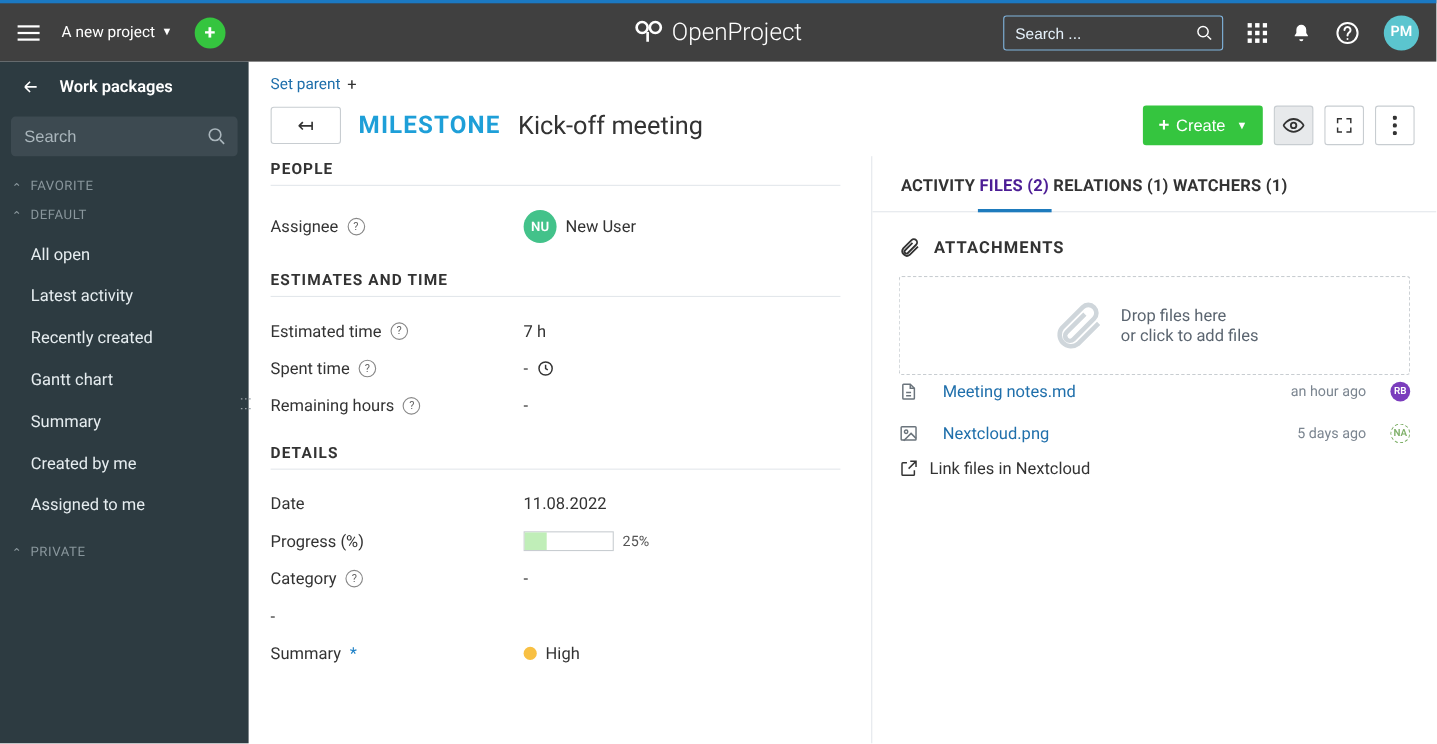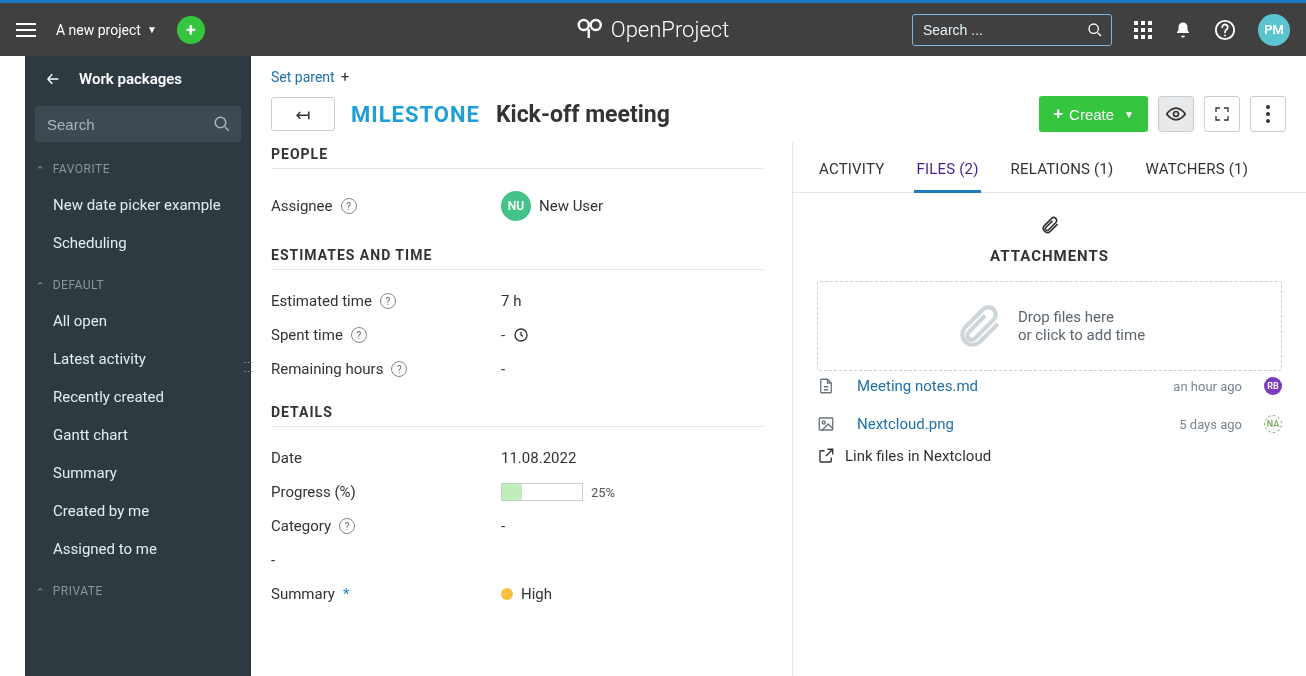--- a/index.html
+++ b/index.html
@@ -16,42 +16,42 @@
   .logo { position:absolute; left:50%; transform:translateX(-50%); display:flex; align-items:center; gap:8px; font-size:22px; font-weight:300;}
   .logo .mark{ width:26px; height:24px; }
   .topbar .right-group{ margin-left:auto; display:flex; align-items:center; gap:22px;}
   .search-box { position:relative; width:200px; height:32px; border:1px solid #80b5de; border-radius:3px; display:flex; align-items:center; padding:0 30px 0 10px; color:#fff;}
   .search-box input{ background:transparent; border:none; outline:none; color:#fff; width:100%; font-size:14px;}
   .search-box input::placeholder{ color:#e5f1fa;}
   .search-box .sicon{ position:absolute; right:8px; top:50%; transform:translateY(-50%);}
   .tb-icon{ cursor:pointer; display:flex; align-items:center; justify-content:center; color:#fff;}
   .avatar{ width:32px; height:32px; border-radius:50%; background:#5bc5cf; color:#fff; display:flex; align-items:center; justify-content:center; font-size:13px; font-weight:600; cursor:pointer;}
   
-  .main{ flex:1; display:flex; min-height:0;padding-left:25px;}
+  .main{ flex:1; display:flex; min-height:0;}
   .sidebar{ width:226px; background:#2d3b41; color:#d6dee2; display:flex; flex-direction:column; padding-top:14px; position:relative;}
   .sidebar-header{ display:flex; align-items:center; gap:16px; padding:0 18px 18px; color:#fff;}
   .back-arrow{ cursor:pointer;}
   .sidebar-header .label{ font-weight:600; font-size:15px;}
   .sb-search{ margin:0 10px 14px; position:relative;}
   .sb-search input{ width:100%; height:36px; background:#3d4a51; border:none; border-radius:4px; padding:0 36px 0 12px; color:#fff; font-size:15px;}
   .sb-search input::placeholder{ color:#aab6bc;}
   .sb-search .sicon{ position:absolute; right:10px; top:50%; transform:translateY(-50%); color:#aab6bc;}
   .sb-group-head{ display:flex; align-items:center; gap:8px; color:#89969c; font-size:12px; letter-spacing:.5px; padding:6px 10px; text-transform:uppercase; cursor:pointer;}
   .sb-caret{ display:inline-block; transform:rotate(180deg); font-size:11px;}
   .sb-list{ list-style:none; padding:4px 0 10px;}
   .sb-list li{ padding:10px 10px 10px 28px; font-size:15px; color:#e6edf0; cursor:pointer;}
   .drag-handle{ position:absolute; right:-4px; top:50%; transform:translateY(-50%); color:#9aa1a6; font-size:11px; letter-spacing:-2px; writing-mode:vertical-rl; cursor:ew-resize;}
 
   .content{ flex:1; display:flex; flex-direction:column; min-width:0; position:relative;}
   .crumb{ padding:12px 20px 4px; color:#1f6fab; font-size:14px; display:flex; align-items:center; gap:6px;}
   .crumb .plus{ color:#333; font-size:15px;}
   .title-row{ display:flex; align-items:center; padding:6px 20px 10px; gap:16px;}
   .nav-back-box{ width:64px; height:34px; border:1px solid #c8cdd1; border-radius:3px; display:flex; align-items:center; justify-content:center; cursor:pointer; font-size:18px; color:#333;}
   .type-tag{ color:#1e9fd8; font-weight:700; letter-spacing:1px; font-size:22px; text-transform:uppercase;}
-  .wp-title{ font-size:23px; font-weight:700; color:#333;}
+  .wp-title{ font-size:23px; font-weight:400; color:#333;}
   .title-actions{ margin-left:auto; display:flex; gap:10px;}
   .btn-create{ height:36px; background:#35c53f; color:#fff; border:none; border-radius:3px; padding:0 14px; display:flex; align-items:center; gap:6px; font-size:15px; font-weight:500; cursor:pointer;}
   .btn-create .dd{ font-size:10px; margin-left:4px;}
   .icon-box{ width:36px; height:36px; border:1px solid #c8cdd1; border-radius:3px; display:flex; align-items:center; justify-content:center; cursor:pointer; font-size:18px; color:#333;}
   .icon-box.gray{ background:#e7e9eb;}
 
   .body-row{ flex:1; display:flex; min-height:0;}
   .col-left{ flex:1; padding:8px 28px 20px 20px; overflow-y:auto;}
   .section-title{ font-size:14px; letter-spacing:1px; font-weight:700; color:#333; text-transform:uppercase; padding:8px 0 6px; border-bottom:1px solid #e3e7eb; margin-bottom:14px; margin-top:10px;}
   .section-title.cut{ padding-top:0; margin-top:-4px;}
@@ -60,25 +60,25 @@
   .help-q{ width:16px; height:16px; border:1px solid #888; border-radius:50%; display:inline-flex; align-items:center; justify-content:center; font-size:10px; color:#666;}
   .field-value{ flex:1; font-size:15px; color:#333; display:flex; align-items:center; gap:8px;}
   .assignee-avatar{ width:30px; height:30px; border-radius:50%; background:#43c28a; color:#fff; display:flex; align-items:center; justify-content:center; font-size:12px; font-weight:600;}
   .prog-bar{ width:82px; height:18px; border:1px solid #c8cdd1; background:#fff; position:relative;}
   .prog-fill{ height:100%; background:#c0eeb8;}
   .prog-pct{ font-size:13px; color:#555;}
   .pri-dot{ width:12px; height:12px; border-radius:50%; background:#f8c043; display:inline-block;}
   .req{ color:#1e80c6;}
 
   .col-right{ width:514px; border-left:1px solid #e3e7eb; display:flex; flex-direction:column; overflow:hidden;}
-  .tabs{ display:flex; gap:28px; padding:18px 24px 0; border-bottom:1px solid #e3e7eb; font-size:15px; font-weight:400; color:#333;text-align:center;}
+  .tabs{ display:flex; padding:18px 24px 0; border-bottom:1px solid #e3e7eb; font-size:15px; font-weight:700; color:#333;text-align:center;}
   .tab{ padding:0 2px 12px; cursor:pointer; letter-spacing:.2px;}
   .tab.active{ color:#4c1d95; border-bottom:3px solid #1e7bbd; margin-bottom:-1px;}
   .right-body{ flex:1; overflow-y:auto; padding:22px 24px;}
-  .r-section-head{ display:flex; align-items:center; gap:12px; font-size:15px; letter-spacing:1px; font-weight:700; color:#333; text-transform:uppercase; margin-bottom:16px;flex-direction:column;}
+  .r-section-head{ display:flex; align-items:center; gap:12px; font-size:15px; letter-spacing:1px; font-weight:700; color:#333; text-transform:uppercase; margin-bottom:16px;}
   .drop-zone{ border:1.5px dashed #c8cdd1; border-radius:3px; height:90px; display:flex; align-items:center; justify-content:center; gap:14px; color:#5b6570; font-size:15px; cursor:pointer;}
   .drop-zone .big-clip{ color:#cfd6db;}
   .nc-badge{ width:20px; height:20px; border-radius:50%; background:#0082c9; color:#fff; display:flex; align-items:center; justify-content:center;}
   .file-item{ display:flex; align-items:center; gap:22px; padding:6px 0 14px; font-size:15px;}
   .file-item .link{ color:#1f6fab; cursor:pointer;}
   .file-item .meta{ margin-left:auto; color:#7b8590; font-size:13px;}
   .mini-avatar{ width:18px; height:18px; border-radius:50%; font-size:9px; font-weight:600; color:#fff; display:flex; align-items:center; justify-content:center;}
   .mini-avatar.rb{ background:#7b3dbd;}
   .mini-avatar.na{ background:#fff; color:#7fb069; border:1.5px dashed #7fb069;}
   .link-action{ display:flex; align-items:flex-end; gap:10px; color:#333; font-size:15px; cursor:pointer;}
@@ -167,24 +167,20 @@
             <circle cx="10" cy="10" r="7"></circle>
             <path d="M21 21l-5-5"></path>
           </svg>
       </span>
     </div>
 
     <div class="sb-group-head">
       <span class="sb-caret">⌄</span>
       <span>FAVORITE</span>
     </div>
-    <ul class="sb-list">
-      <li>New date picker example</li>
-      <li>Scheduling</li>
-    </ul>
 
     <div class="sb-group-head">
       <span class="sb-caret">⌄</span>
       <span>DEFAULT</span>
     </div>
     <ul class="sb-list">
       <li>All open</li>
       <li>Latest activity</li>
       <li>Recently created</li>
       <li>Gantt chart</li>
@@ -331,21 +327,21 @@
                 <path d="M21 11l-9 9a5 5 0 0 1-7-7l9-9a3.5 3.5 0 0 1 5 5l-9 9a2 2 0 0 1-3-3l8-8"></path>
               </svg>
             <span>ATTACHMENTS</span>
           </div>
           <div class="drop-zone">
             <svg class="big-clip" width="50" height="50" viewBox="0 0 24 24" fill="none" stroke="#cfd6db" stroke-width="2">
                 <path d="M21 11l-9 9a5 5 0 0 1-7-7l9-9a3.5 3.5 0 0 1 5 5l-9 9a2 2 0 0 1-3-3l8-8"></path>
               </svg>
             <div>
               <div>Drop files here</div>
-              <div>or click to add time</div>
+              <div>or click to add files</div>
             </div>
           </div>
 
 
           <div class="file-item">
             <svg width="18" height="18" viewBox="0 0 24 24" fill="none" stroke="#6b747c" stroke-width="1.8">
                 <path d="M14 3H6a1 1 0 0 0-1 1v16a1 1 0 0 0 1 1h12a1 1 0 0 0 1-1V8z"></path>
                 <path d="M14 3v5h5M9 13h6M9 17h6"></path>
               </svg>
             <span class="link">Meeting notes.md</span>

